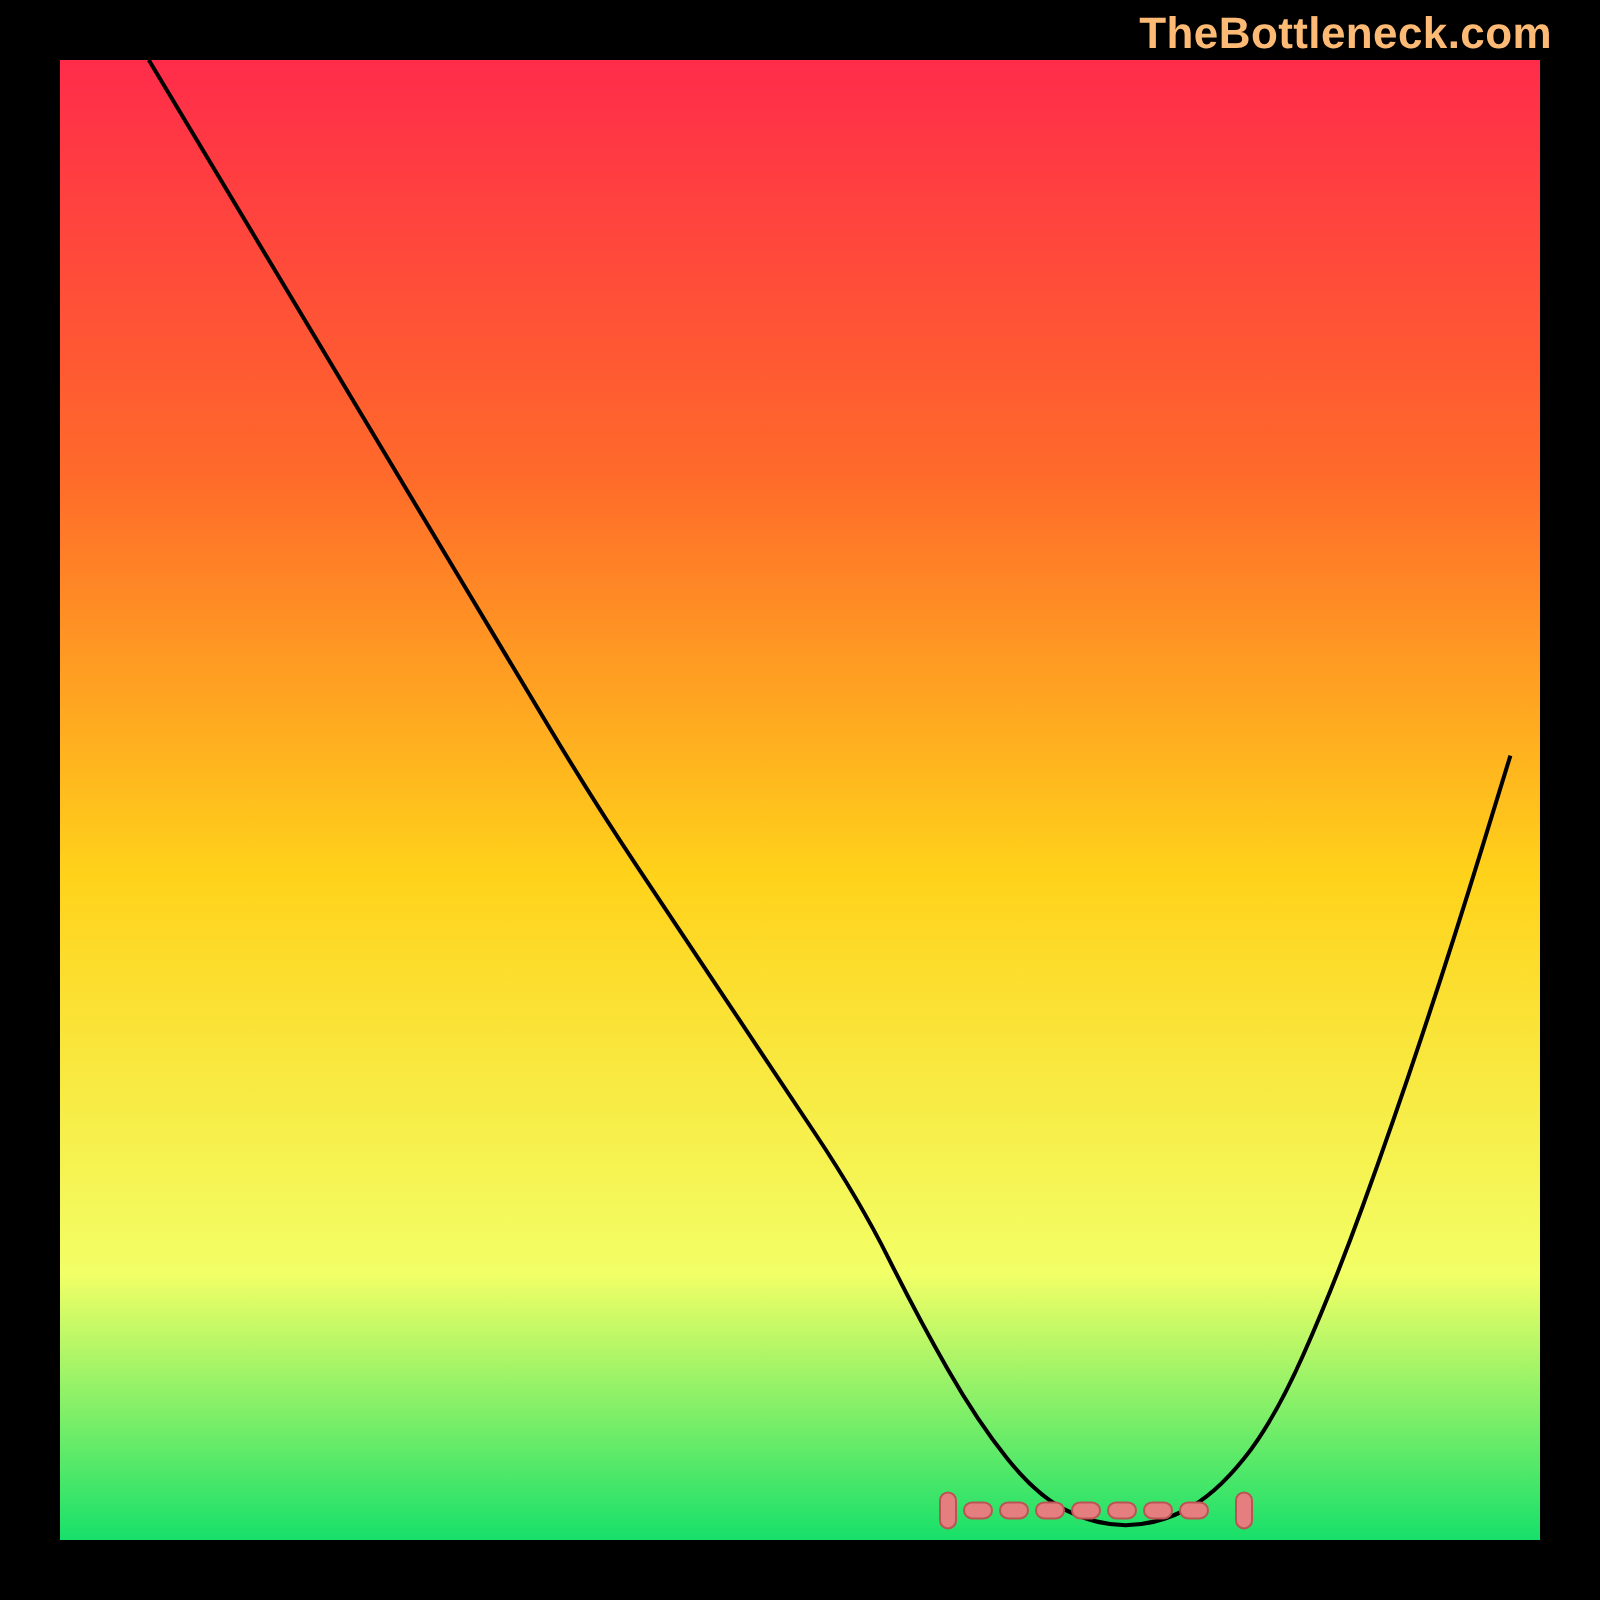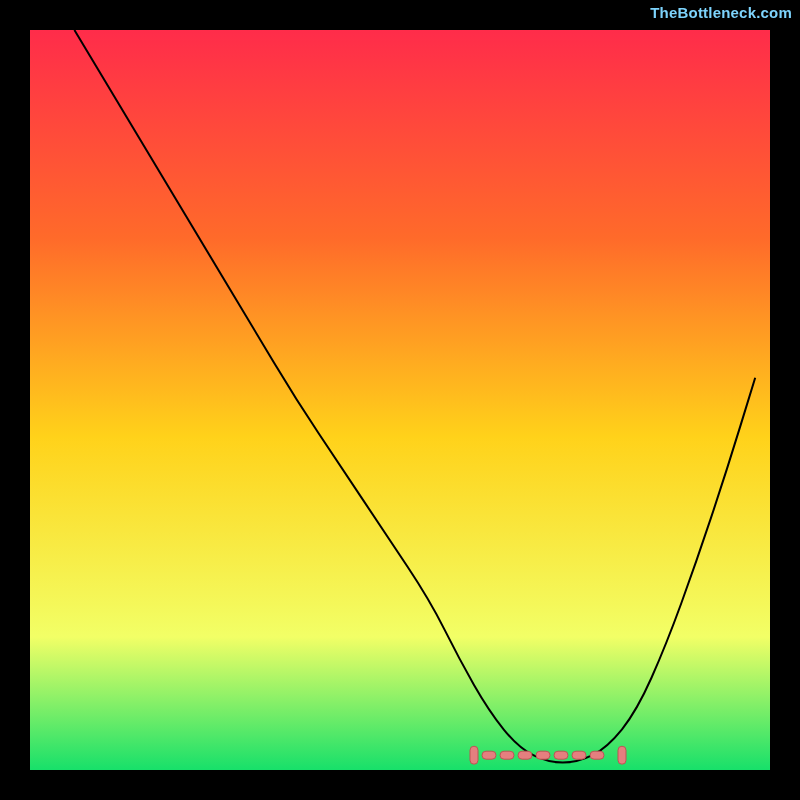--- a/index.html
+++ b/index.html
@@ -11,23 +11,23 @@
     font-family: Arial, Helvetica, sans-serif;
   }
   .stage {
     position: relative;
     width: 800px;
     height: 800px;
   }
   .watermark {
     position: absolute;
     top: 4px;
-    right: 8px;
-    font-size: 15px;
-    color: #7dd3fc;
+    right: 24px;
+    font-size: 22px;
+    color: #fdba74;
     font-weight: 600;
     letter-spacing: 0.2px;
     z-index: 10;
   }
   svg.chart {
     position: absolute;
     left: 0;
     top: 0;
     width: 800px;
     height: 800px;

